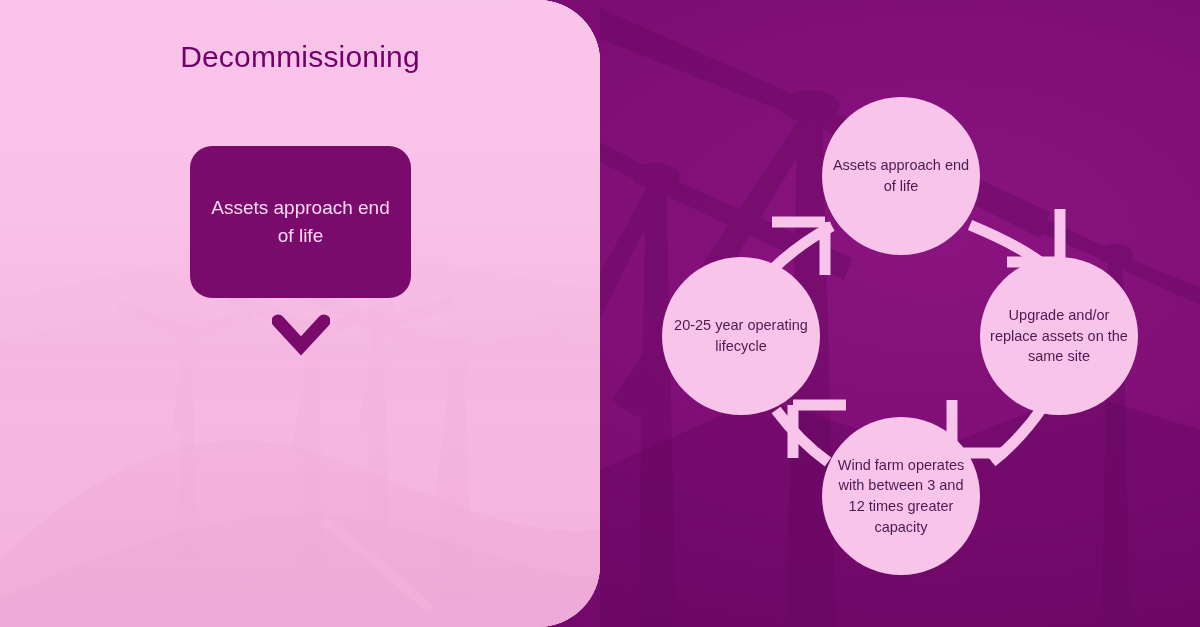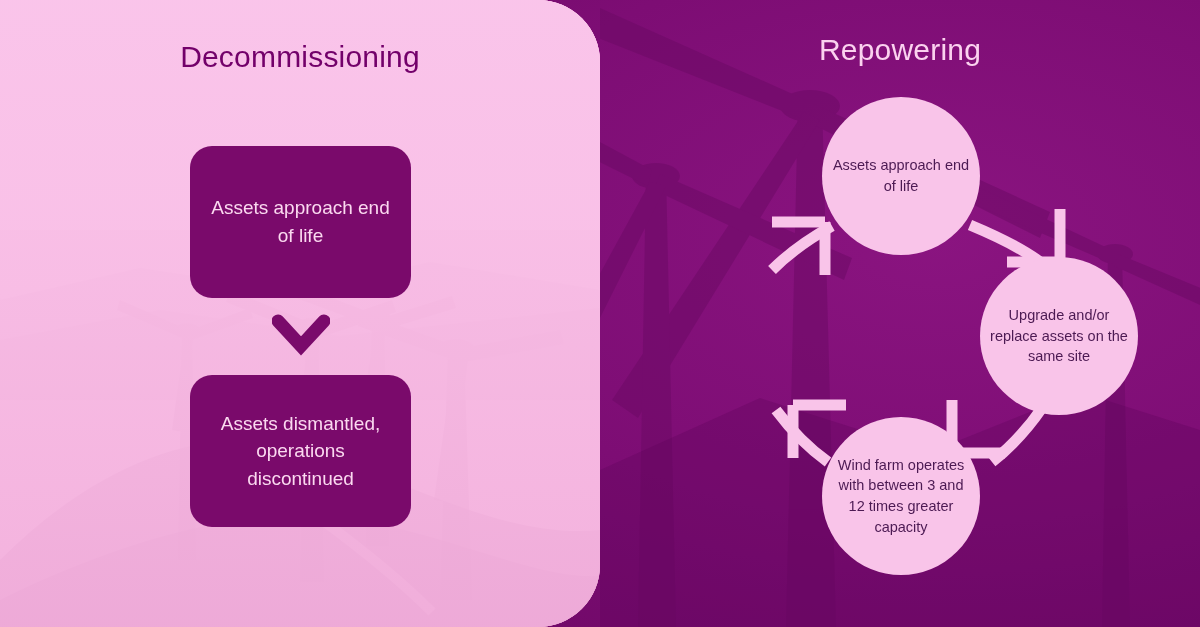--- a/index.html
+++ b/index.html
@@ -156,21 +156,20 @@
         <ellipse cx="1115" cy="254" rx="18" ry="10"></ellipse>
         <polygon points="1112,250 980,188 974,204 1108,262"></polygon>
         <polygon points="1118,254 1230,300 1224,316 1114,266"></polygon>
       </g>
       <g clip-path="url(#rightClip)" fill="#5e0458" opacity="0.30">
         <polygon points="600,470 760,398 930,452 1080,392 1200,430 1200,627 600,627"></polygon>
       </g>
     </svg>
   </div>
 
-  <div class="title title-right">Repowering</div>
 
   <div class="cycle">
 
     <div class="cycle-arrows">
       <svg viewBox="0 0 600 627">
         <g fill="none" stroke="#f9c4e9" stroke-width="11" stroke-linecap="butt">
 
           <path d="M 370,225 Q 430,250 452,272"></path>
 
           <path d="M 442,408 Q 420,440 392,462"></path>
@@ -201,20 +200,21 @@
             <path d="M 172,222 L 225,222"></path>
             <path d="M 225,222 L 225,275"></path>
           </g>
         </g>
       </svg>
     </div>
 
     <div class="circle c-top">Assets approach end of life</div>
     <div class="circle c-right">Upgrade and/or replace assets on the same site</div>
     <div class="circle c-bottom">Wind farm operates with between 3 and 12 times greater capacity</div>
+    <div class="circle c-left">20-25 year operating lifecycle</div>
   </div>
 
   <div class="left-panel">
 
     <div class="left-photo">
       <svg viewBox="0 0 600 627" preserveAspectRatio="none">
         <rect x="0" y="0" width="600" height="627" fill="#f3b6de"></rect>
 
         <rect x="0" y="0" width="600" height="230" fill="#f9c6ea"></rect>
         <rect x="0" y="230" width="600" height="120" fill="#f5bde4" opacity="0.7"></rect>
@@ -261,15 +261,14 @@
   <div class="title title-left">Decommissioning</div>
 
   <div class="box box-1">Assets approach end of life</div>
 
   <div class="chevron">
     <svg width="58" height="46" viewBox="0 0 58 46">
       <path d="M6,8 L29,33 L52,8" fill="none" stroke="#7a0a6b" stroke-width="13" stroke-linecap="round" stroke-linejoin="miter"></path>
     </svg>
   </div>
 
-  <div class="box box-2">Assets dismantled, operations discontinued</div>
 
 </div>
 
 </body></html>

